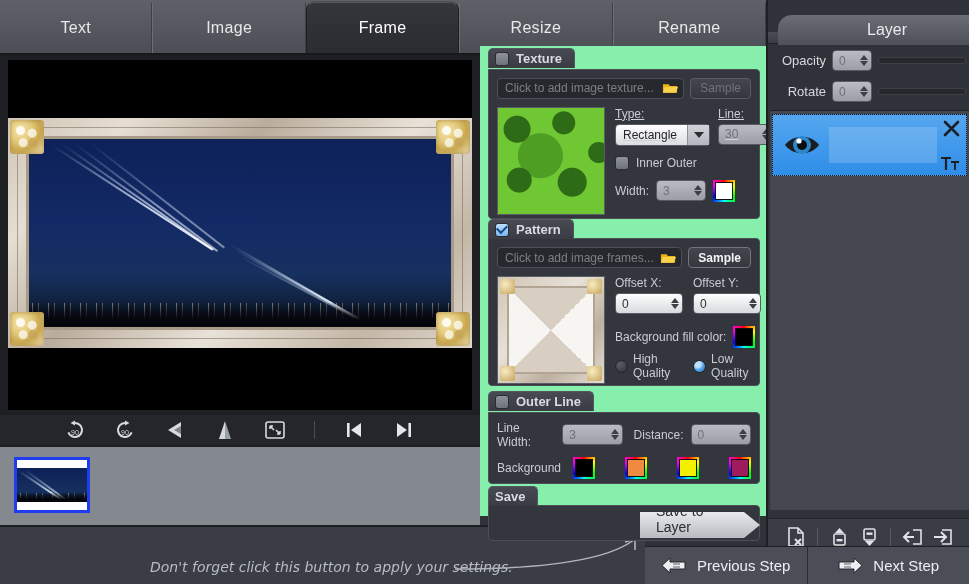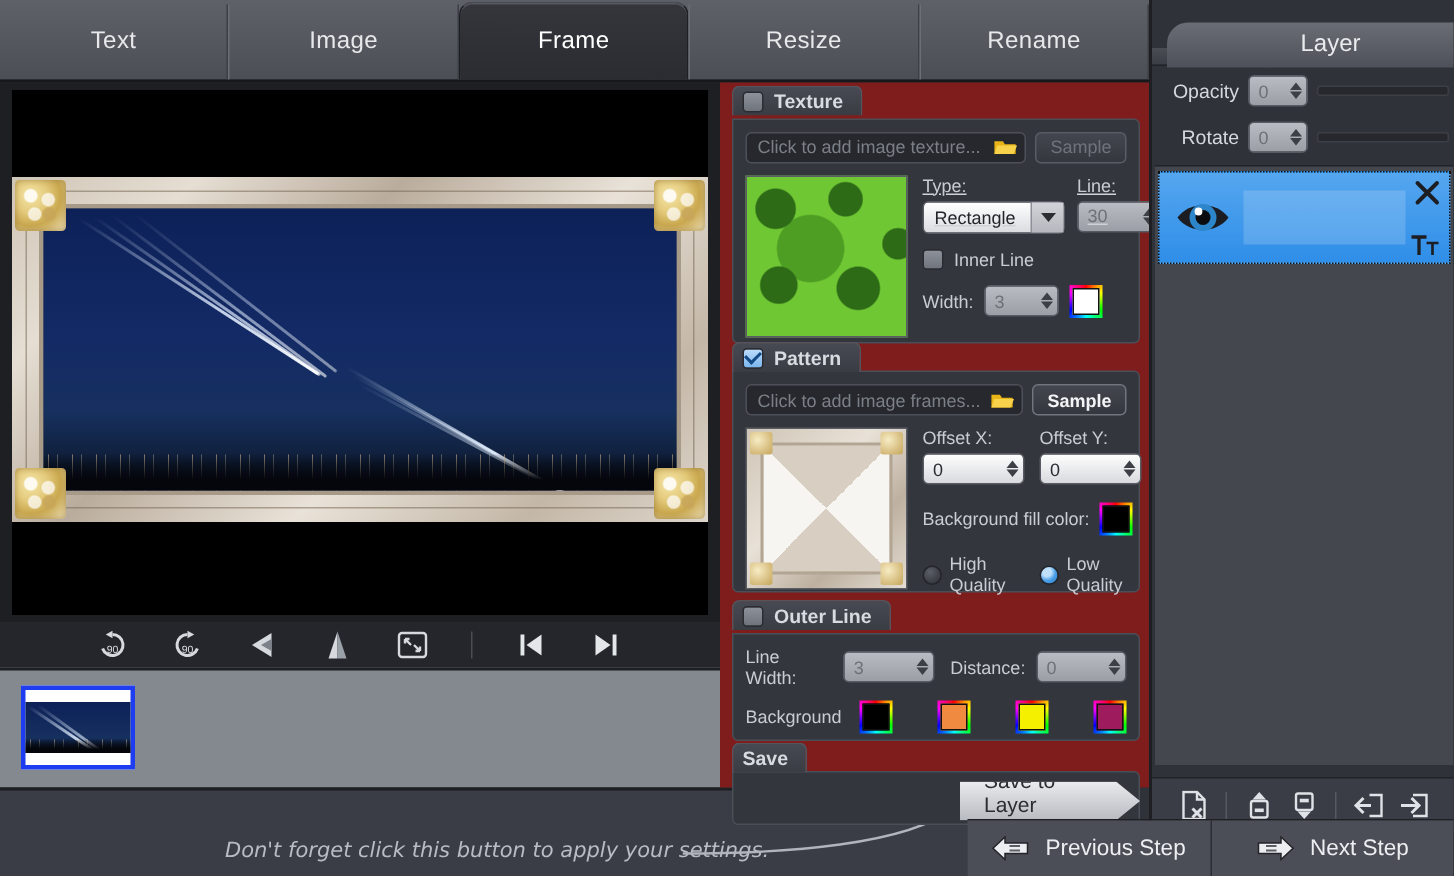--- a/index.html
+++ b/index.html
@@ -146,22 +146,22 @@
   }
   #hint-text {
     position: absolute; left: 150px; top: 32px;
     font-size: 14px; color: #b8bcc4; font-style: italic;
     font-family: "DejaVu Sans", sans-serif;
     white-space: nowrap;
   }
 
   
   #settings {
-    position: absolute; left: 480px; top: 55px; width: 346px; height: 470px;
-    background: #7f1d1d;
+    position: absolute; left: 480px; top: 46px; width: 346px; height: 470px;
+    background: #86efac;
   }
   .group { position: absolute; left: 8px; width: 272px; }
   .group-head {
     display: inline-flex; align-items: center; gap: 7px;
     height: 20px; padding: 0 12px 0 6px;
     background: linear-gradient(180deg,#474a52,#393c43);
     border: 1px solid #53565e; border-bottom: none;
     border-radius: 5px 5px 0 0;
     font-size: 13px; font-weight: bold; color: #d8dbe0;
     position: relative; z-index: 2;
@@ -495,21 +495,21 @@
                 <span class="arrows">
                     <i class="up"></i>
                     <i class="dn"></i>
                   </span>
               </div>
             </div>
           </div>
 
           <div style="display:flex; align-items:center; gap:7px; margin-top:10px;">
             <span class="chk"></span>
-            <span class="lbl">Inner Line</span>
+            <span class="lbl">Inner Outer</span>
           </div>
 
           <div style="display:flex; align-items:center; gap:7px; margin-top:10px;">
             <span class="lbl">Width:</span>
             <div class="spin disabled" style="width:50px;">
               <span>3</span>
               <span class="arrows">
                   <i class="up"></i>
                   <i class="dn"></i>
                 </span>
@@ -572,21 +572,21 @@
             </div>
           </div>
 
           <div style="display:flex; align-items:center; gap:7px; margin-top:12px;">
             <span class="lbl">Background fill color:</span>
             <div class="swatch">
                 <span style="background:#000000"></span>
               </div>
           </div>
 
-          <div style="display:flex; align-items:center; gap:5px; margin-top:12px;">
+          <div style="display:flex; align-items:center; gap:5px; margin-top:4px;">
             <span class="radio"></span>
             <span class="lbl">High Quality</span>
             <span class="radio on" style="margin-left:3px;"></span>
             <span class="lbl">Low Quality</span>
           </div>
         </div>
       </div>
     </div>
   </div>
 

